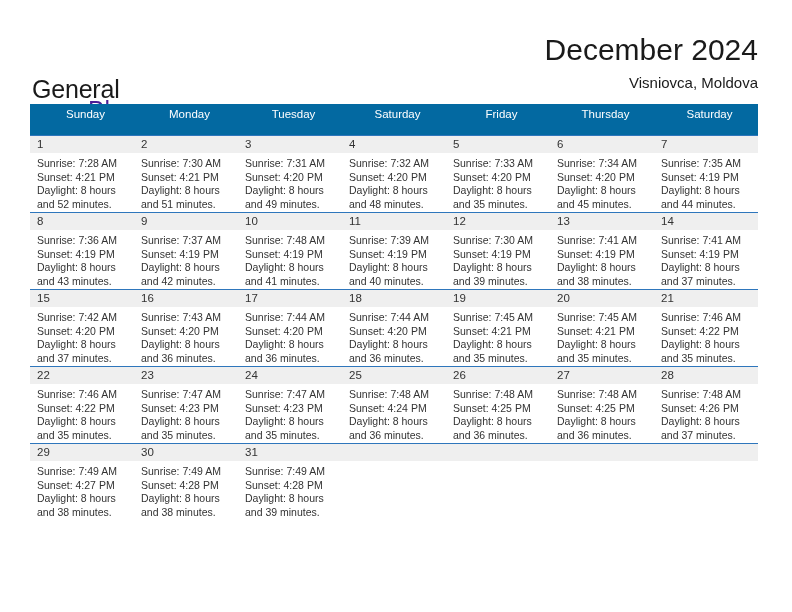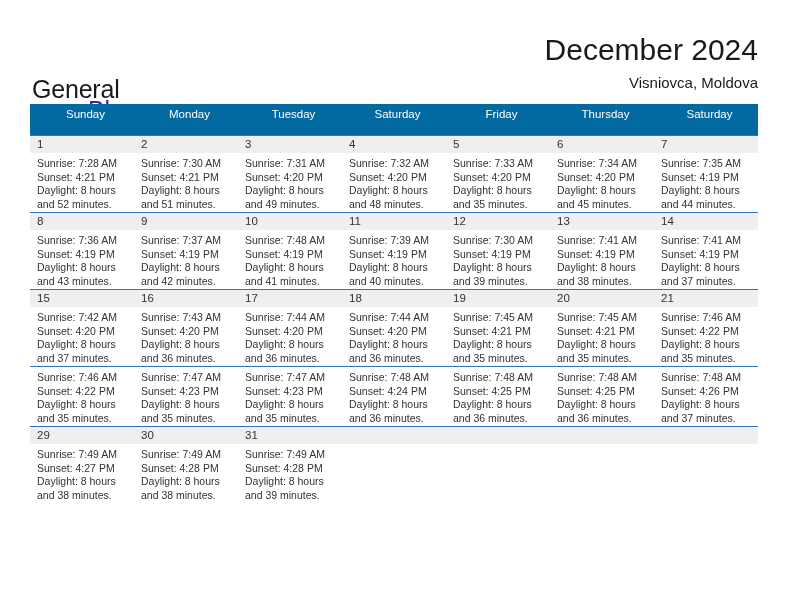--- a/index.html
+++ b/index.html
@@ -353,20 +353,29 @@
         <div class="cell">
           <div class="line">Sunrise: 7:46 AM</div>
           <div class="line">Sunset: 4:22 PM</div>
           <div class="line">Daylight: 8 hours</div>
           <div class="line">and 35 minutes.</div>
         </div>
       </div>
     </div>
 
     <div class="week">
+      <div class="week-nums">
+        <div class="daynum">22</div>
+        <div class="daynum">23</div>
+        <div class="daynum">24</div>
+        <div class="daynum">25</div>
+        <div class="daynum">26</div>
+        <div class="daynum">27</div>
+        <div class="daynum">28</div>
+      </div>
       <div class="week-body">
         <div class="cell">
           <div class="line">Sunrise: 7:46 AM</div>
           <div class="line">Sunset: 4:22 PM</div>
           <div class="line">Daylight: 8 hours</div>
           <div class="line">and 35 minutes.</div>
         </div>
         <div class="cell">
           <div class="line">Sunrise: 7:47 AM</div>
           <div class="line">Sunset: 4:23 PM</div>

